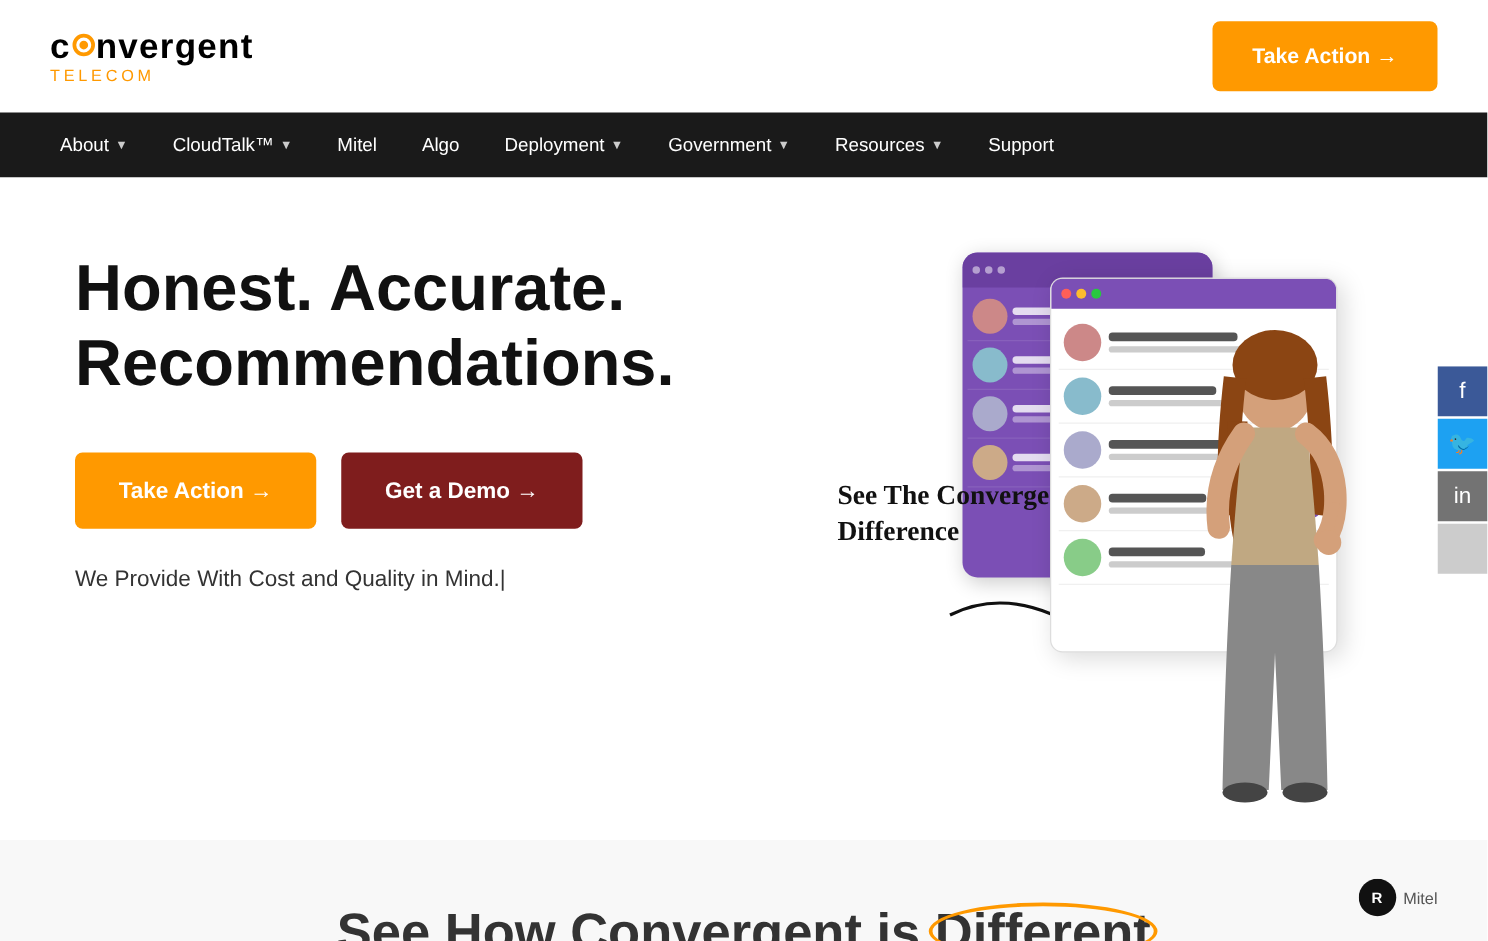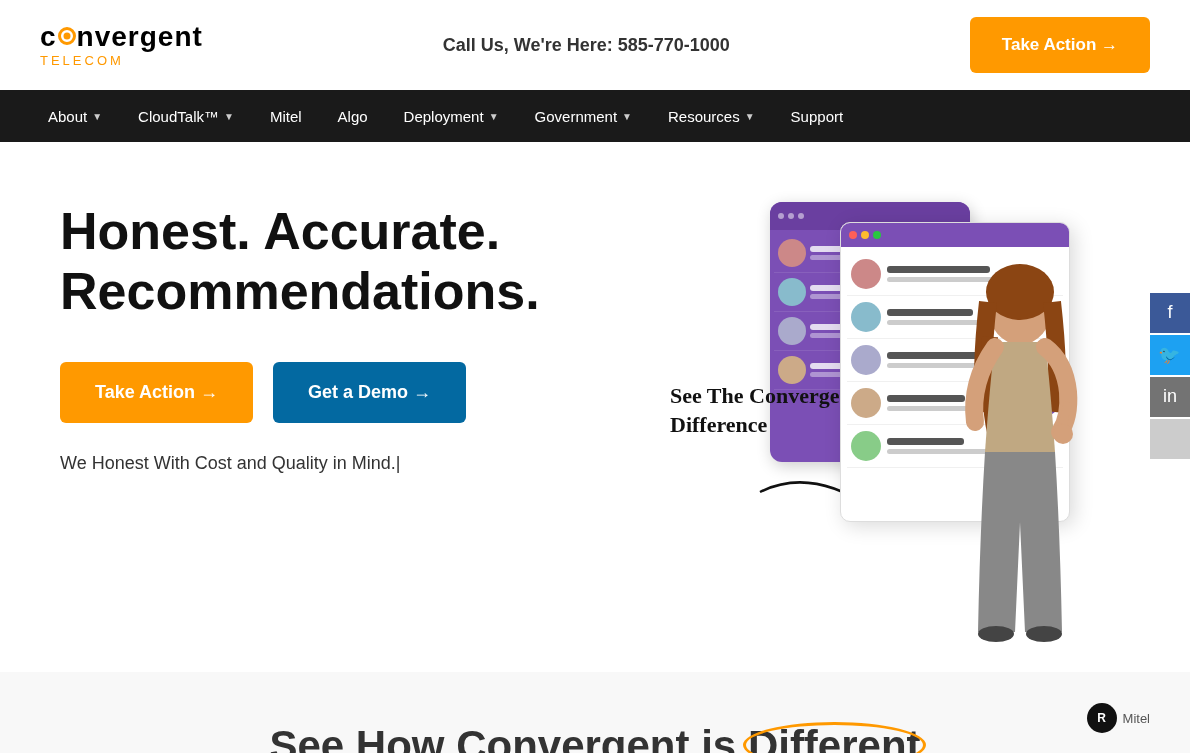--- a/index.html
+++ b/index.html
@@ -152,21 +152,21 @@
       font-size: 18px;
       font-weight: bold;
       border-radius: 6px;
       cursor: pointer;
       display: flex;
       align-items: center;
       gap: 8px;
     }
 
     .btn-get-demo {
-      background: #0369a1;
+      background: #7f1d1d;
       color: #fff;
       border: none;
       padding: 20px 35px;
       font-size: 18px;
       font-weight: bold;
       border-radius: 6px;
       cursor: pointer;
       display: flex;
       align-items: center;
       gap: 8px;
@@ -460,24 +460,20 @@
 <body>
 
 <div class="top-bar">
   <div class="logo-container">
     <div class="logo-text">
       <span>c</span><span class="logo-circle"></span><span>nvergent</span>
     </div>
     <div class="logo-sub">TELECOM</div>
   </div>
 
-  <div class="call-text">
-    <span>Call Us, We're Here:</span>
-    <span class="call-number">585-770-1000</span>
-  </div>
 
   <button class="take-action-btn-top">Take Action →</button>
 </div>
 
 <nav class="nav-bar">
   <div class="nav-item">
     <span>About</span>
     <span class="nav-arrow">▼</span>
   </div>
   <div class="nav-item">
@@ -507,21 +503,21 @@
   </div>
 </nav>
 
 <div class="hero">
   <div class="hero-left">
     <h1 class="hero-headline">Honest. Accurate. Recommendations.</h1>
     <div class="hero-buttons">
       <button class="btn-take-action">Take Action →</button>
       <button class="btn-get-demo">Get a Demo →</button>
     </div>
-    <p class="hero-tagline">We Honest With Cost and Quality in Mind.|</p>
+    <p class="hero-tagline">We Provide With Cost and Quality in Mind.|</p>
   </div>
 
   <div class="hero-right">
 
     <div class="see-diff">
       <span>See The Convergent</span><br>
       <span>Difference</span>
     </div>
 
     <div class="arrow-container">

